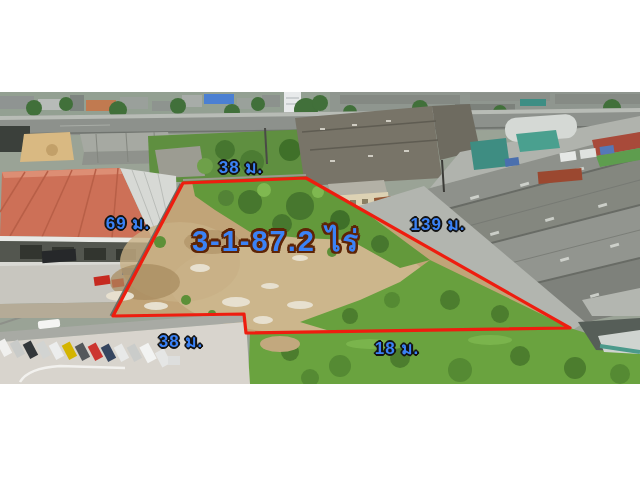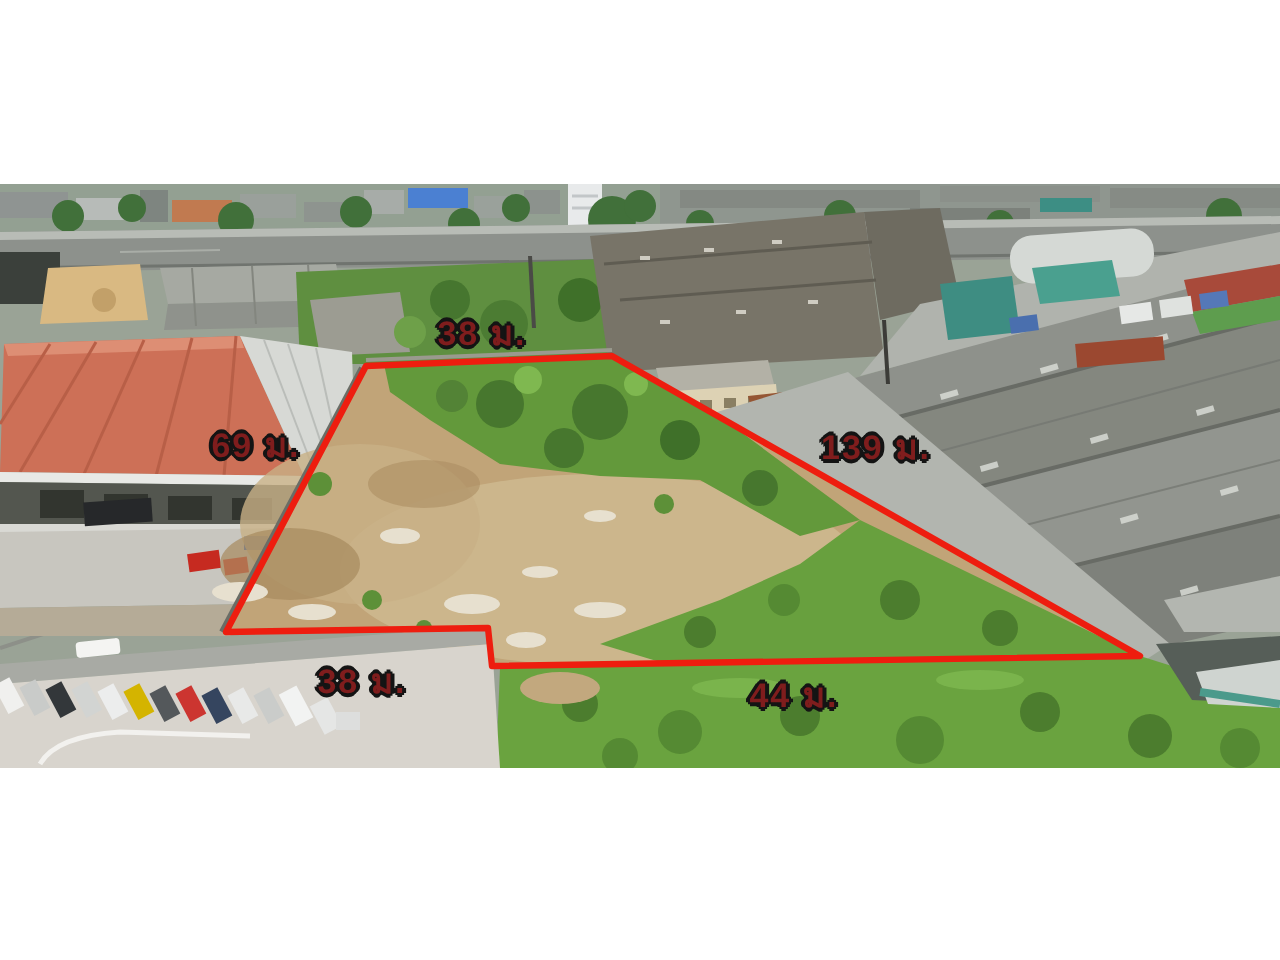--- a/index.html
+++ b/index.html
@@ -1,20 +1,20 @@
 <!DOCTYPE html>
 <html><head>
 <meta charset="utf-8">
 <style>
   html,body{margin:0;padding:0;background:#fff;}
   #stage{position:relative;width:640px;height:480px;background:#ffffff;overflow:hidden;
          font-family:"Liberation Sans",sans-serif;}
   #scene{position:absolute;left:0;top:0;}
   .lbl{position:absolute;transform:translate(-50%,-50%);font-weight:bold;white-space:nowrap;
-       color:#7f1d1d;letter-spacing:1px;line-height:1;}
+       color:#3b82f6;letter-spacing:1px;line-height:1;}
   .lbl-small{font-size:17px;
        text-shadow:2px 0 0 #141414,-2px 0 0 #141414,0 2px 0 #141414,0 -2px 0 #141414,
                    1px 1px 0 #141414,-1px 1px 0 #141414,1px -1px 0 #141414,-1px -1px 0 #141414;}
   .lbl-big{font-size:29px;letter-spacing:2px;
        text-shadow:2.5px 0 0 #5e2506,-2.5px 0 0 #5e2506,0 2.5px 0 #5e2506,0 -2.5px 0 #5e2506,
                    2px 2px 0 #5e2506,-2px 2px 0 #5e2506,2px -2px 0 #5e2506,-2px -2px 0 #5e2506;}
 </style>
 </head>
 <body>
 
@@ -284,15 +284,16 @@
   <polygon points="183,183 306,178 570,328 246,333 244,314 113,316" fill="none" stroke="#ee1d0f" stroke-width="3.2" stroke-linejoin="round"></polygon>
 
   <rect x="0" y="0" width="640" height="92" fill="#ffffff"></rect>
   <rect x="0" y="384" width="640" height="96" fill="#ffffff"></rect>
 </svg>
 
 <div class="lbl lbl-small" style="left:241px;top:167px">38 ม.</div>
 <div class="lbl lbl-small" style="left:128px;top:223px">69 ม.</div>
 <div class="lbl lbl-small" style="left:438px;top:224px">139 ม.</div>
 <div class="lbl lbl-small" style="left:181px;top:341px">38 ม.</div>
-<div class="lbl lbl-small" style="left:397px;top:348px">44 ม.</div>
+<div class="lbl lbl-small" style="left:397px;top:348px">18 ม.</div>
+<div class="lbl lbl-big" style="left:276px;top:241px">3-1-87.2 ไร่</div>
 
 </div>
 
 </body></html>

